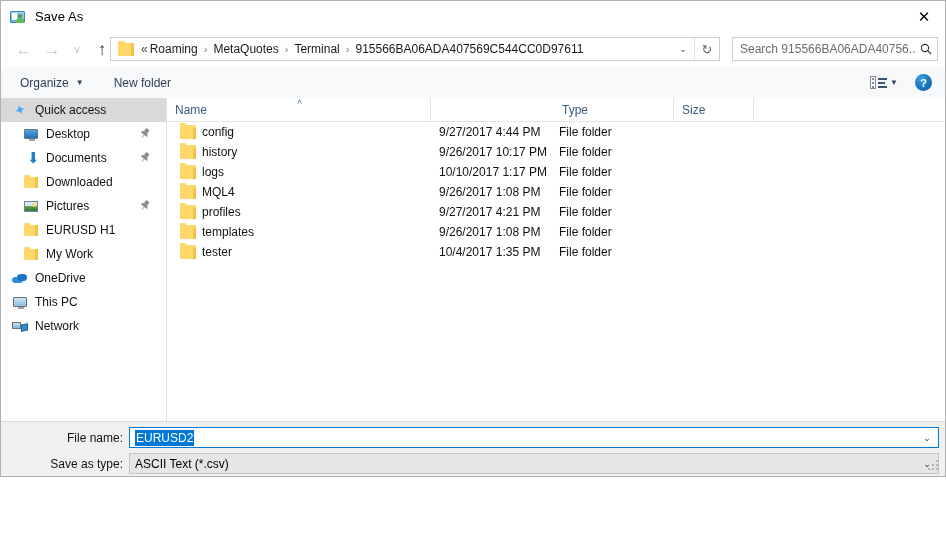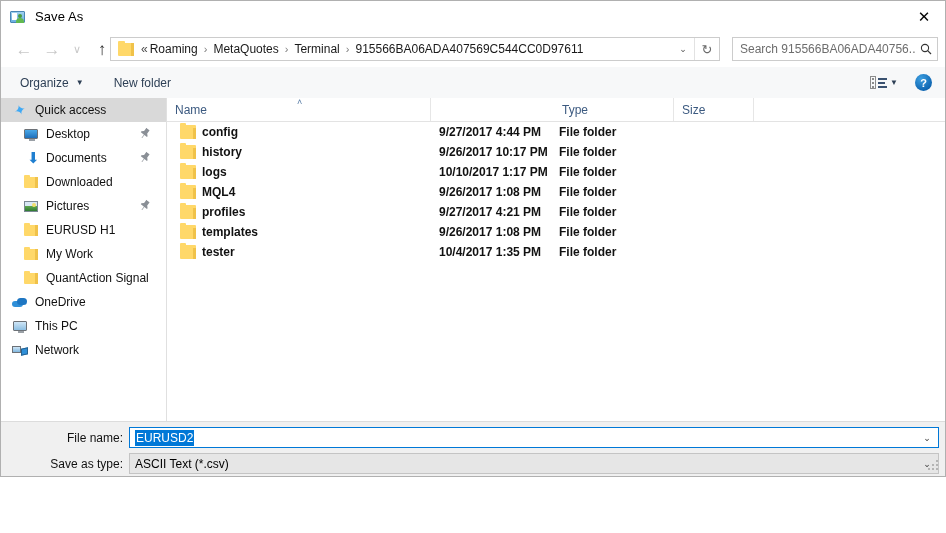--- a/index.html
+++ b/index.html
@@ -449,21 +449,21 @@
     border-right: 1px solid #e6e6e6;
     box-sizing: border-box;
     padding-left: 8px;
   }
   .sort-caret {
     position: absolute;
     font-size: 9px;
     color: #5b7fa8;
     top: -1px;
   }
-  .rows { position: relative; font-weight: bold; }
+  .rows { position: relative; }
   .frow {
     height: 20px;
     display: flex;
     align-items: center;
     position: relative;
     font-size: 12px;
     color: #111;
   }
   .frow .f-icon {
     position: absolute;
@@ -749,26 +749,20 @@
             <span class="ic-folder"></span>
           </span>
           <span class="s-label">EURUSD H1</span>
         </div>
         <div class="side-item">
           <span class="s-icon">
             <span class="ic-folder"></span>
           </span>
           <span class="s-label">My Work</span>
         </div>
-        <div class="side-item">
-          <span class="s-icon">
-            <span class="ic-folder"></span>
-          </span>
-          <span class="s-label">QuantAction Signal</span>
-        </div>
         <div class="side-item root">
           <span class="s-icon">
             <span class="ic-onedrive">
               <span class="od-b1"></span>
               <span class="od-b2"></span>
             </span>
           </span>
           <span class="s-label">OneDrive</span>
         </div>
         <div class="side-item root">

